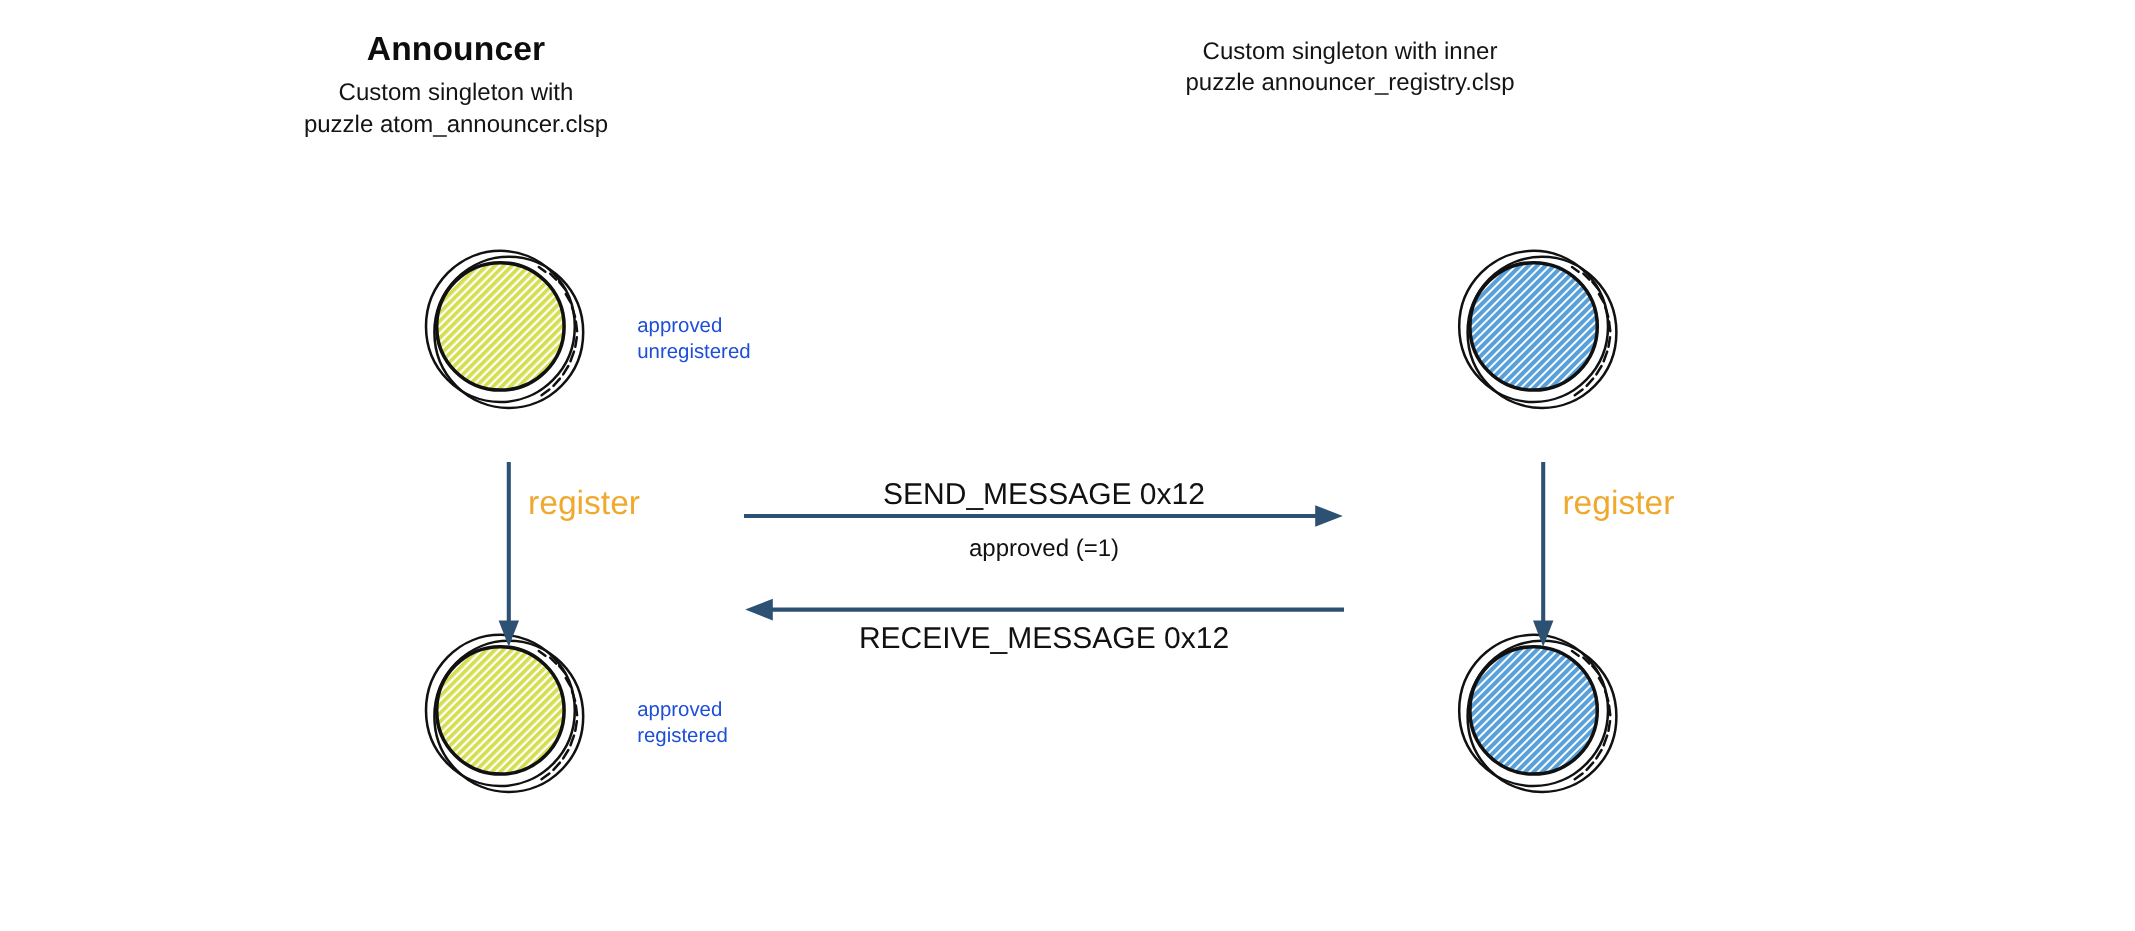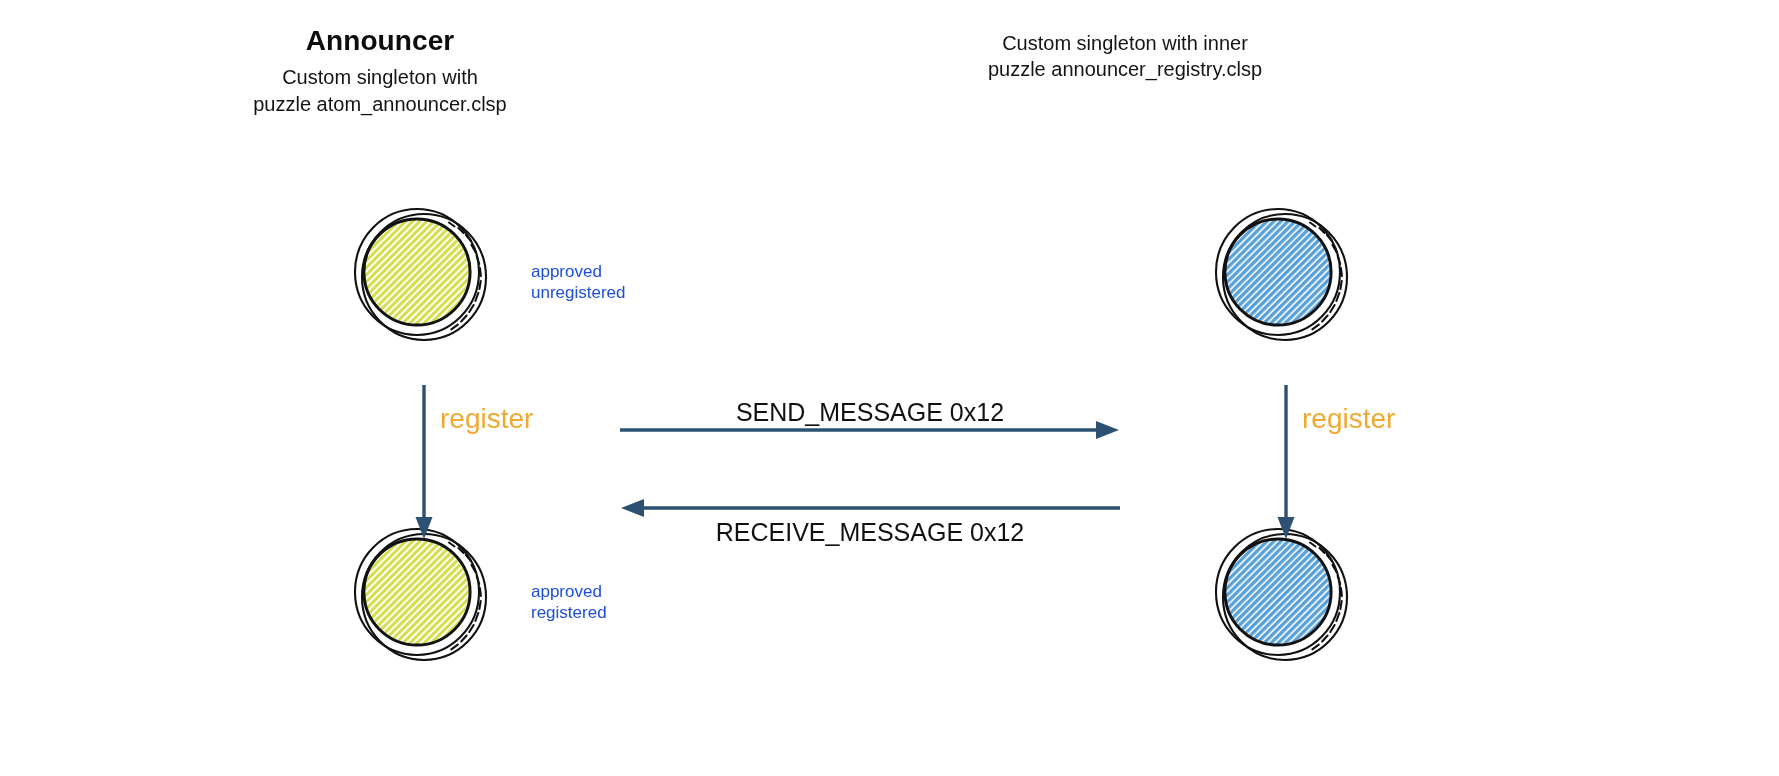--- a/index.html
+++ b/index.html
@@ -233,20 +233,21 @@
   <div class="msg-label big" id="msg-send">SEND_MESSAGE 0x12</div>
 
   <div class="h-arrow" id="harrow-send">
     <svg width="500" height="16" viewBox="0 0 500 16">
       <line x1="0" y1="8" x2="482" y2="8" stroke="#2d5172" stroke-width="3.4"></line>
       <polygon points="499,8 476,17 476,-1" fill="#2d5172"></polygon>
     </svg>
   </div>
 
   <div class="msg-label small" id="msg-detail">
+    <span class="l2">approved (=1)</span>
   </div>
 
   <div class="h-arrow" id="harrow-receive">
     <svg width="500" height="16" viewBox="0 0 500 16">
       <line x1="18" y1="8" x2="500" y2="8" stroke="#2d5172" stroke-width="3.4"></line>
       <polygon points="1,8 24,17 24,-1" fill="#2d5172"></polygon>
     </svg>
   </div>
 
   <div class="msg-label big" id="msg-receive">RECEIVE_MESSAGE 0x12</div>

